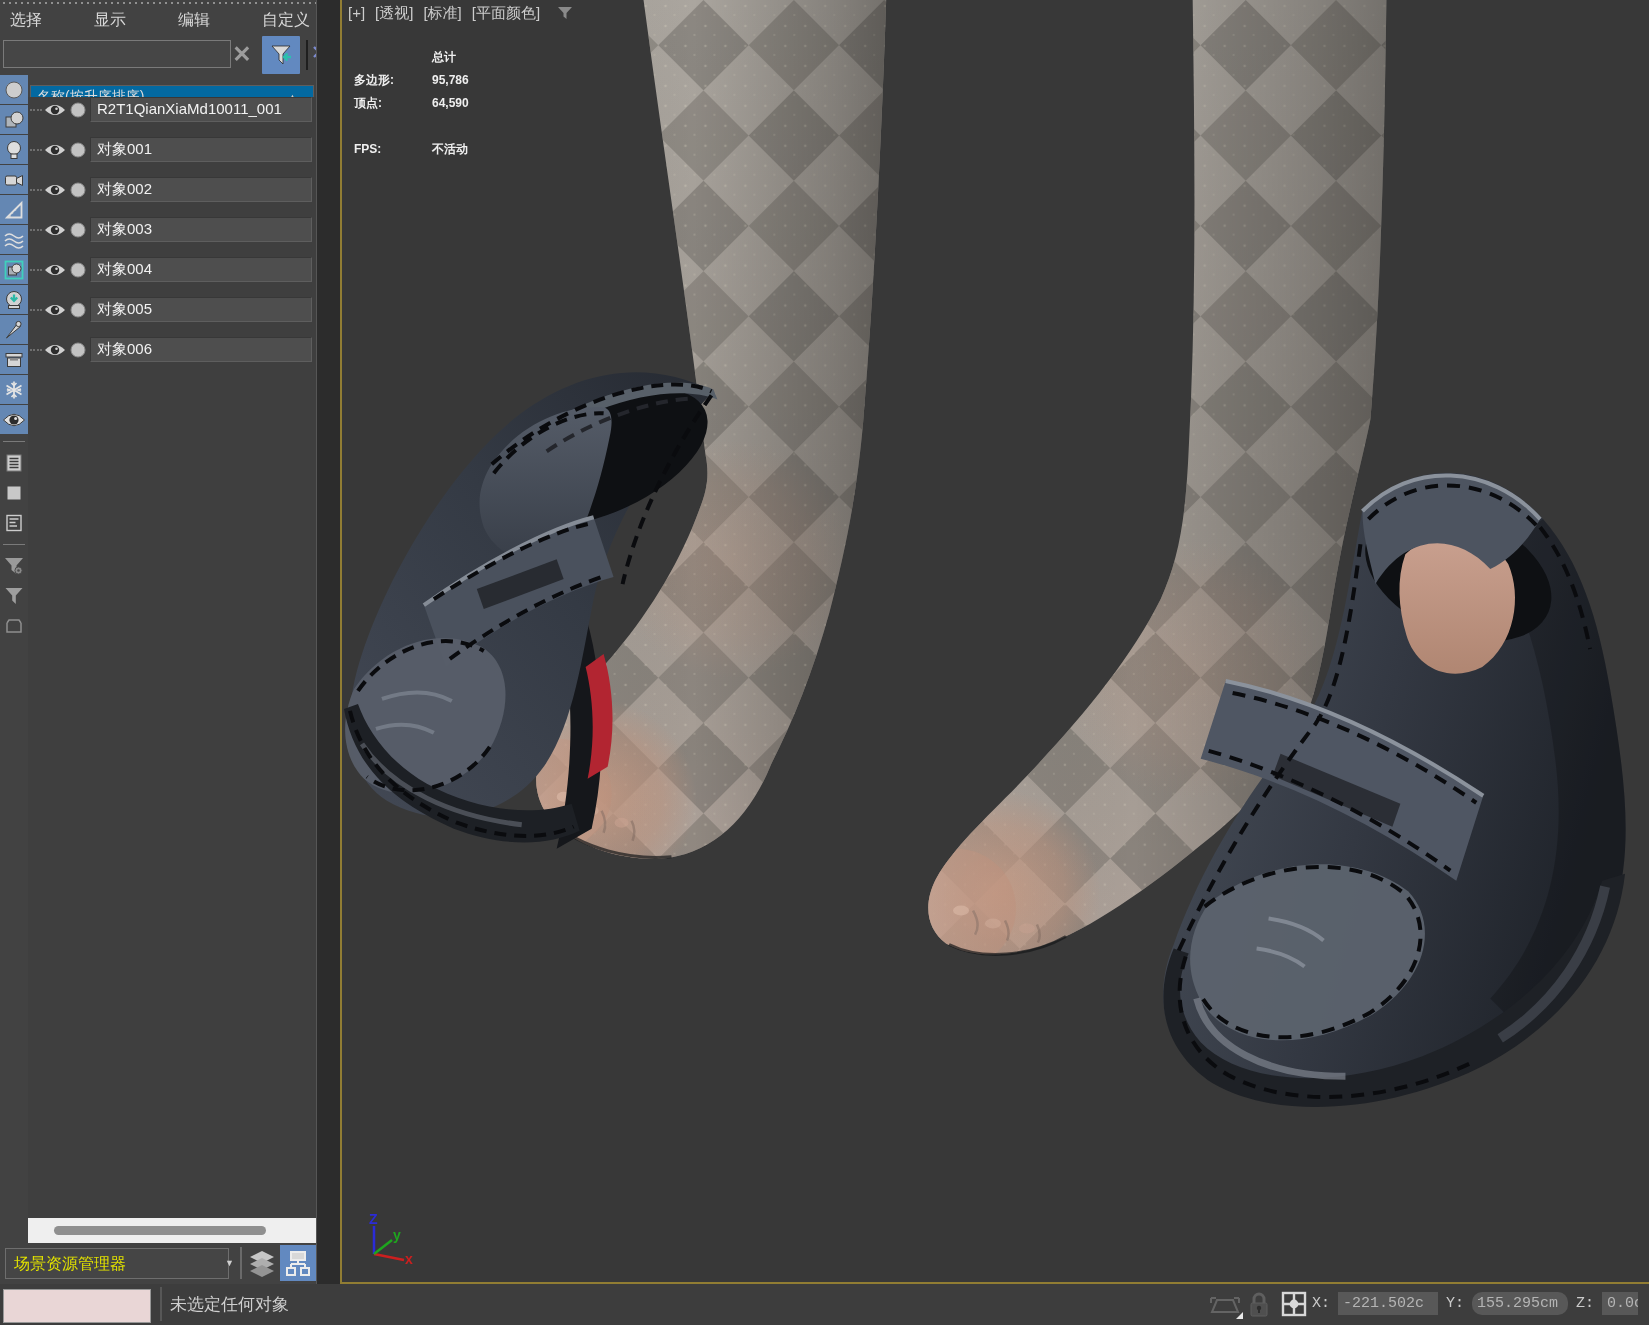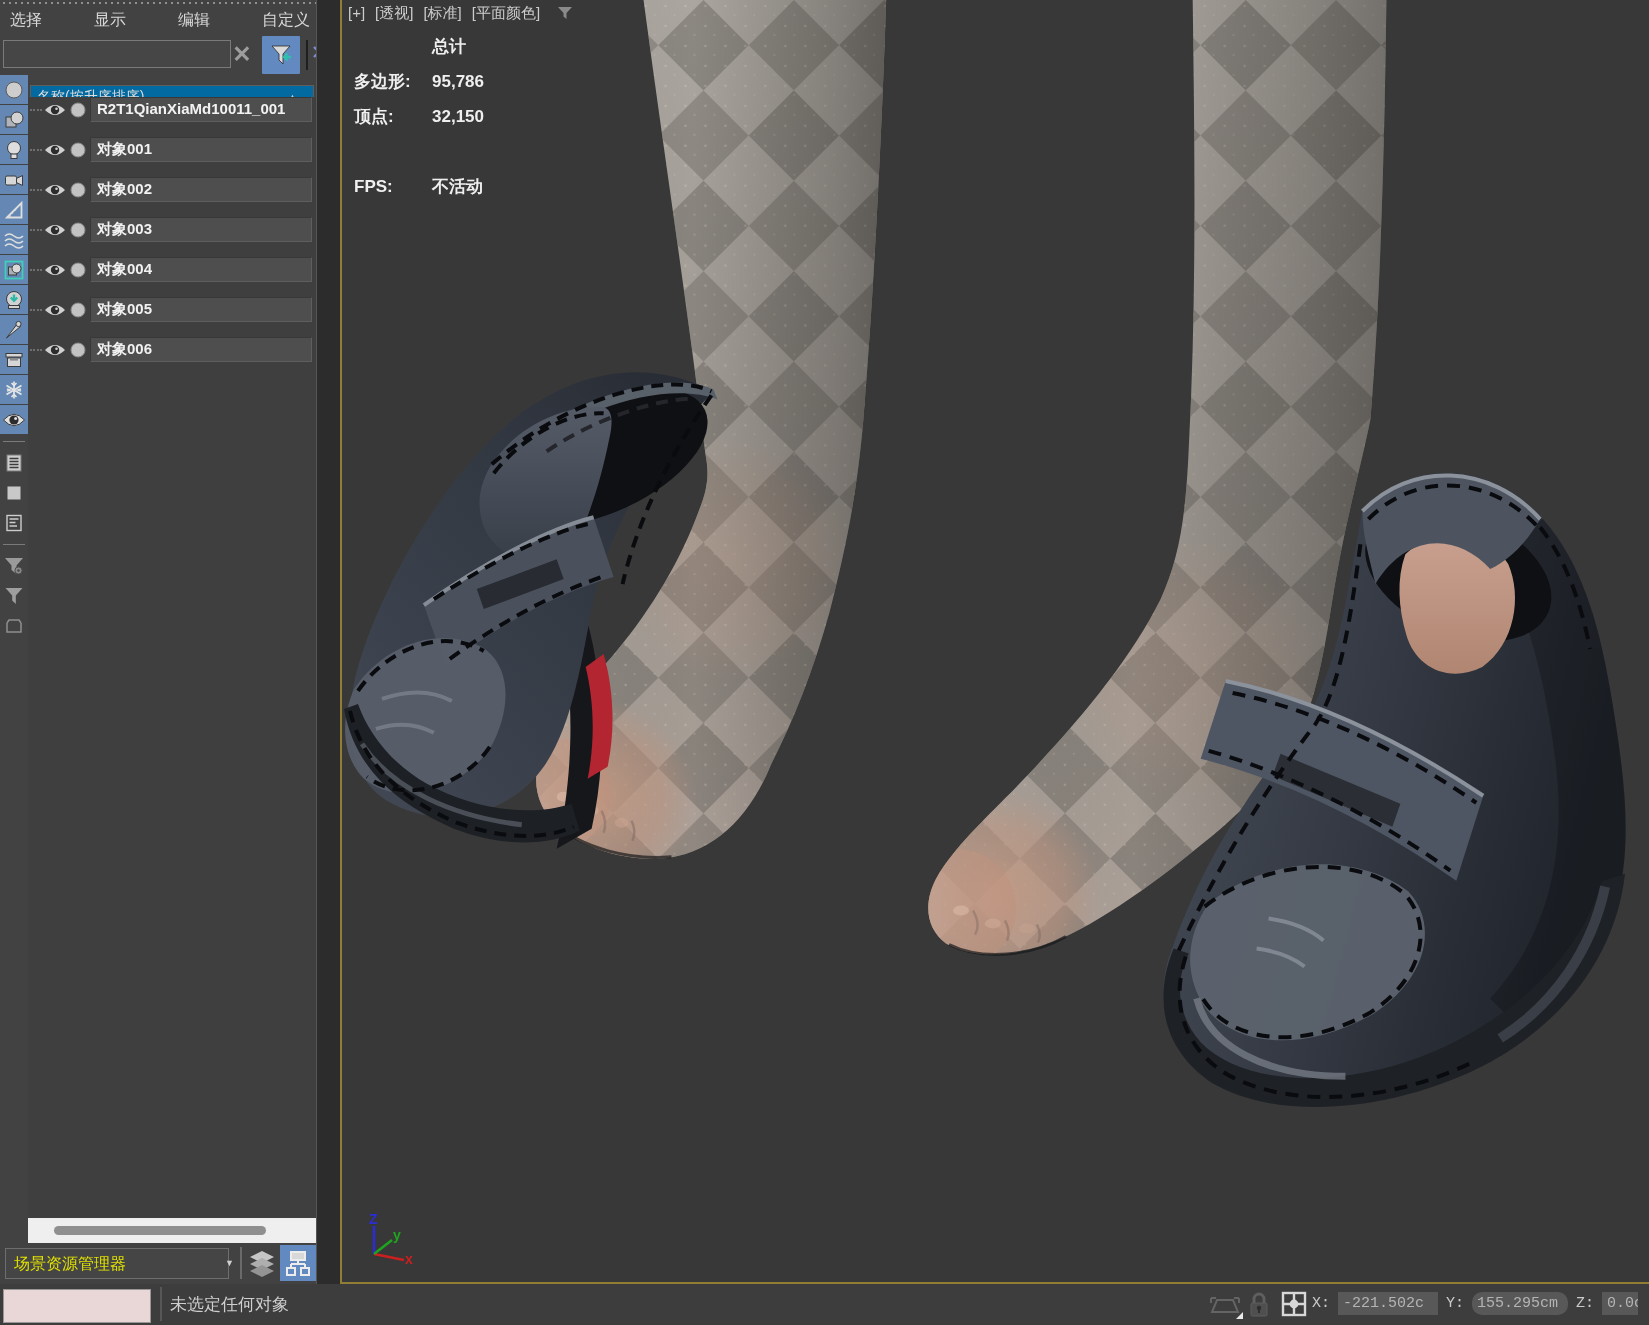--- a/index.html
+++ b/index.html
@@ -23,21 +23,21 @@
   .chev-top{position:absolute;left:311px;top:10px;}
   .list-header{position:absolute;left:30px;top:85px;width:284px;height:22px;background:#0369a1;
     border:1px solid #5e5e5e;box-sizing:border-box;color:#dcdcdc;font-size:14px;
     padding:2px 6px 1px 6px;}
   .sort-arrow{position:absolute;right:16px;top:6px;font-size:9px;color:#cfcfcf;}
   .toolstrip{position:absolute;left:0;top:75px;width:28px;display:flex;flex-direction:column;align-items:center;}
   .tool{width:28px;height:29px;display:flex;align-items:center;justify-content:center;margin-bottom:1px;}
   .tool.blue{background:#6487b3;}
   .tsep{width:22px;height:1px;background:#7a7a7a;margin:6px 0;}
   .listarea{position:absolute;left:28px;top:97px;width:288px;height:1121px;background:#3f3f3f;}
-  .row{position:relative;height:40px;font-weight:bold;}
+  .row{position:relative;height:40px;}
   .row .dots{position:absolute;left:2px;top:12px;width:12px;border-top:2px dotted #6f6f6f;}
   .row .eye{position:absolute;left:16px;top:5px;}
   .row .circ{position:absolute;left:42px;top:5px;}
   .row .cell{position:absolute;left:62px;right:4px;top:0;height:23px;background:#4e4e4e;
     border:1px solid #383838;border-right-color:#5e5e5e;border-bottom-color:#5e5e5e;
     color:#f2f2f2;font-size:15px;line-height:22px;padding:0 6px;white-space:nowrap;overflow:hidden;}
   .hscroll{position:absolute;left:28px;top:1218px;width:288px;height:25px;background:#efefef;}
   .hthumb{position:absolute;left:26px;top:8px;width:212px;height:9px;background:#8f8f8f;border-radius:5px;}
   .panel-bottom{position:absolute;left:1px;top:1243px;width:316px;height:41px;background:#424242;}
   .dd-box{position:absolute;left:4px;top:5px;width:206px;height:29px;background:#454545;
@@ -48,22 +48,22 @@
   .hier-btn{position:absolute;left:279px;top:2px;width:36px;height:36px;background:#6289c0;
     display:flex;align-items:center;justify-content:center;}
   .chev-bottom{position:absolute;left:314px;top:6px;}
   
   .gapstrip{position:absolute;left:316px;top:0;width:24px;height:1284px;background:#2c2c2c;border-left:1px solid #565656;}
   .viewport{position:absolute;left:340px;top:0;width:1309px;height:1284px;background:#383838;
     border-left:2px solid #917d33;border-bottom:2px solid #917d33;box-sizing:border-box;}
   .vp-label{position:absolute;left:6px;top:4px;display:flex;gap:10px;font-size:15px;color:#cdcdcd;z-index:5;}
   .vp-label span{cursor:default;}
   .vp-funnel{margin-left:6px;margin-top:1px;}
-  .vp-stats{position:absolute;left:12px;top:36px;z-index:5;color:#efefef;font-size:17px;font-weight:bold;
-    display:grid;grid-template-columns:78px auto;row-gap:13px;line-height:22px;}
+  .vp-stats{position:absolute;left:12px;top:46px;z-index:5;color:#efefef;font-size:12px;font-weight:bold;
+    display:grid;grid-template-columns:78px auto;row-gap:1px;line-height:22px;}
   .vp-stats .gap-row{height:22px;grid-column:1 / 3;}
   .scene{position:absolute;left:0;top:0;width:100%;height:100%;}
   .tripod{position:absolute;left:18px;bottom:18px;z-index:5;}
   
   .statusbar{position:absolute;left:0;top:1284px;width:1649px;height:41px;background:#3d3d3d;}
   .listener{position:absolute;left:3px;top:5px;width:148px;height:34px;background:#e9d6d6;border:1px solid #979797;box-sizing:border-box;}
   .sb-sep{position:absolute;left:160px;top:3px;width:2px;height:34px;background:#575757;}
   .sel-status{position:absolute;left:170px;top:9px;font-size:17px;color:#cfcfcf;}
   .sb-icon{position:absolute;top:6px;}
   .coords{position:absolute;left:1312px;top:8px;display:flex;align-items:center;gap:8px;
@@ -356,21 +356,21 @@
         </svg>
     </span>
   </div>
 
   <div class="vp-stats">
     <span></span>
       <span>总计</span>
     <span>多边形:</span>
     <span>95,786</span>
     <span>顶点:</span>
-    <span>32,150</span>
+    <span>64,590</span>
     <span class="gap-row"></span>
     <span>FPS:</span>
     <span>不活动</span>
   </div>
 
   <svg class="scene" viewBox="0 0 1309 1284" preserveAspectRatio="none">
     <defs>
       <pattern id="argyle" width="128" height="128" patternUnits="userSpaceOnUse" patternTransform="rotate(45)">
         <rect width="64" height="64" fill="#605d58"></rect>
         <rect x="64" y="64" width="64" height="64" fill="#6a6660"></rect>

